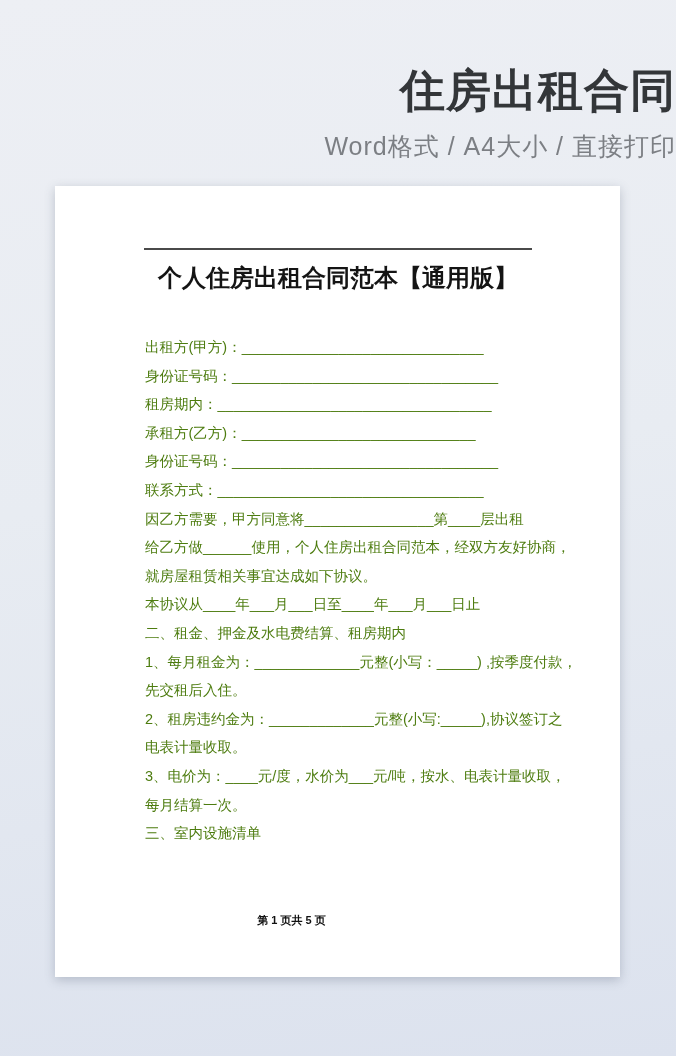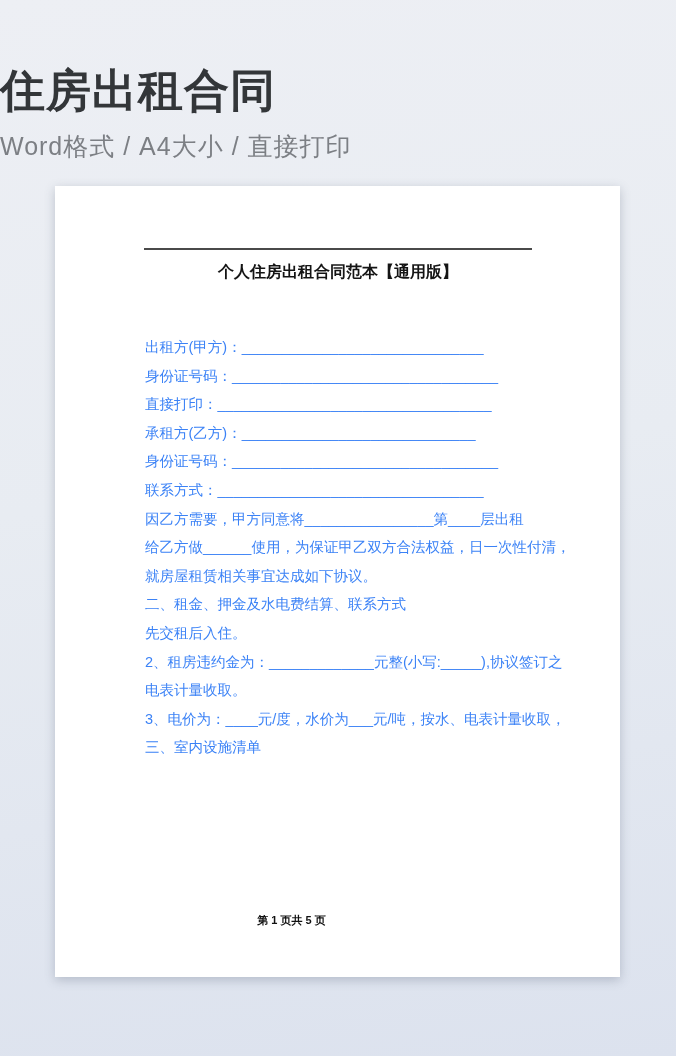--- a/index.html
+++ b/index.html
@@ -7,21 +7,21 @@
     width: 676px; height: 1056px;
     position: relative;
     overflow: hidden;
     background: linear-gradient(172deg, #edeff4 0%, #e8ecf2 45%, #dce2ee 100%);
     font-family: "Liberation Sans", "DejaVu Sans", sans-serif;
   }
 
   
   .banner {
     position: absolute; top: 0; left: 0; width: 676px;
-    text-align: left;
+    text-align: right;
   }
   .banner-title {
     margin-top: 64px;
     font-size: 45px;
     font-weight: bold;
     letter-spacing: 1px;
     color: #333639;
     line-height: 1.2;
   }
   .banner-subtitle {
@@ -44,31 +44,31 @@
     position: absolute;
     left: 89px; top: 62px;
     width: 388px; height: 2px;
     background: #4a4a4a;
   }
   .doc-title {
     position: absolute;
     left: 89px; top: 76px;
     width: 388px;
     text-align: center;
-    font-size: 16px;
+    font-size: 24px;
     font-weight: bold;
     color: #141414;
     white-space: nowrap;
   }
   .contract-lines {
     position: absolute;
     left: 90px; top: 147px;
     width: 396px;
     font-size: 14.5px;
-    color: #3b82f6;
+    color: #4d7c0f;
   }
   .contract-lines .line {
     height: 28.6px;
     line-height: 28.6px;
     white-space: nowrap;
   }
   .page-footer {
     position: absolute;
     left: 0; top: 727px;
     width: 473px;
@@ -85,28 +85,31 @@
   <div class="banner-title">住房出租合同</div>
   <div class="banner-subtitle">Word格式 / A4大小 / 直接打印</div>
 </div>
 
 <div class="page">
   <div class="title-divider"></div>
   <div class="doc-title">个人住房出租合同范本【通用版】</div>
   <div class="contract-lines">
       <div class="line">出租方(甲方)：______________________________</div>
       <div class="line">身份证号码：_________________________________</div>
-      <div class="line">直接打印：__________________________________</div>
+      <div class="line">租房期内：__________________________________</div>
       <div class="line">承租方(乙方)：_____________________________</div>
       <div class="line">身份证号码：_________________________________</div>
       <div class="line">联系方式：_________________________________</div>
       <div class="line">因乙方需要，甲方同意将________________第____层出租</div>
-      <div class="line">给乙方做______使用，为保证甲乙双方合法权益，日一次性付清，</div>
+      <div class="line">给乙方做______使用，个人住房出租合同范本，经双方友好协商，</div>
       <div class="line">就房屋租赁相关事宜达成如下协议。</div>
-      <div class="line">二、租金、押金及水电费结算、联系方式</div>
+      <div class="line">本协议从____年___月___日至____年___月___日止</div>
+      <div class="line">二、租金、押金及水电费结算、租房期内</div>
+      <div class="line">1、每月租金为：_____________元整(小写：_____) ,按季度付款，</div>
       <div class="line">先交租后入住。</div>
       <div class="line">2、租房违约金为：_____________元整(小写:_____),协议签订之</div>
       <div class="line">电表计量收取。</div>
       <div class="line">3、电价为：____元/度，水价为___元/吨，按水、电表计量收取，</div>
+      <div class="line">每月结算一次。</div>
       <div class="line">三、室内设施清单</div>
     </div>
   <div class="page-footer">第 1 页共 5 页</div>
 </div>
 
 </body></html>

